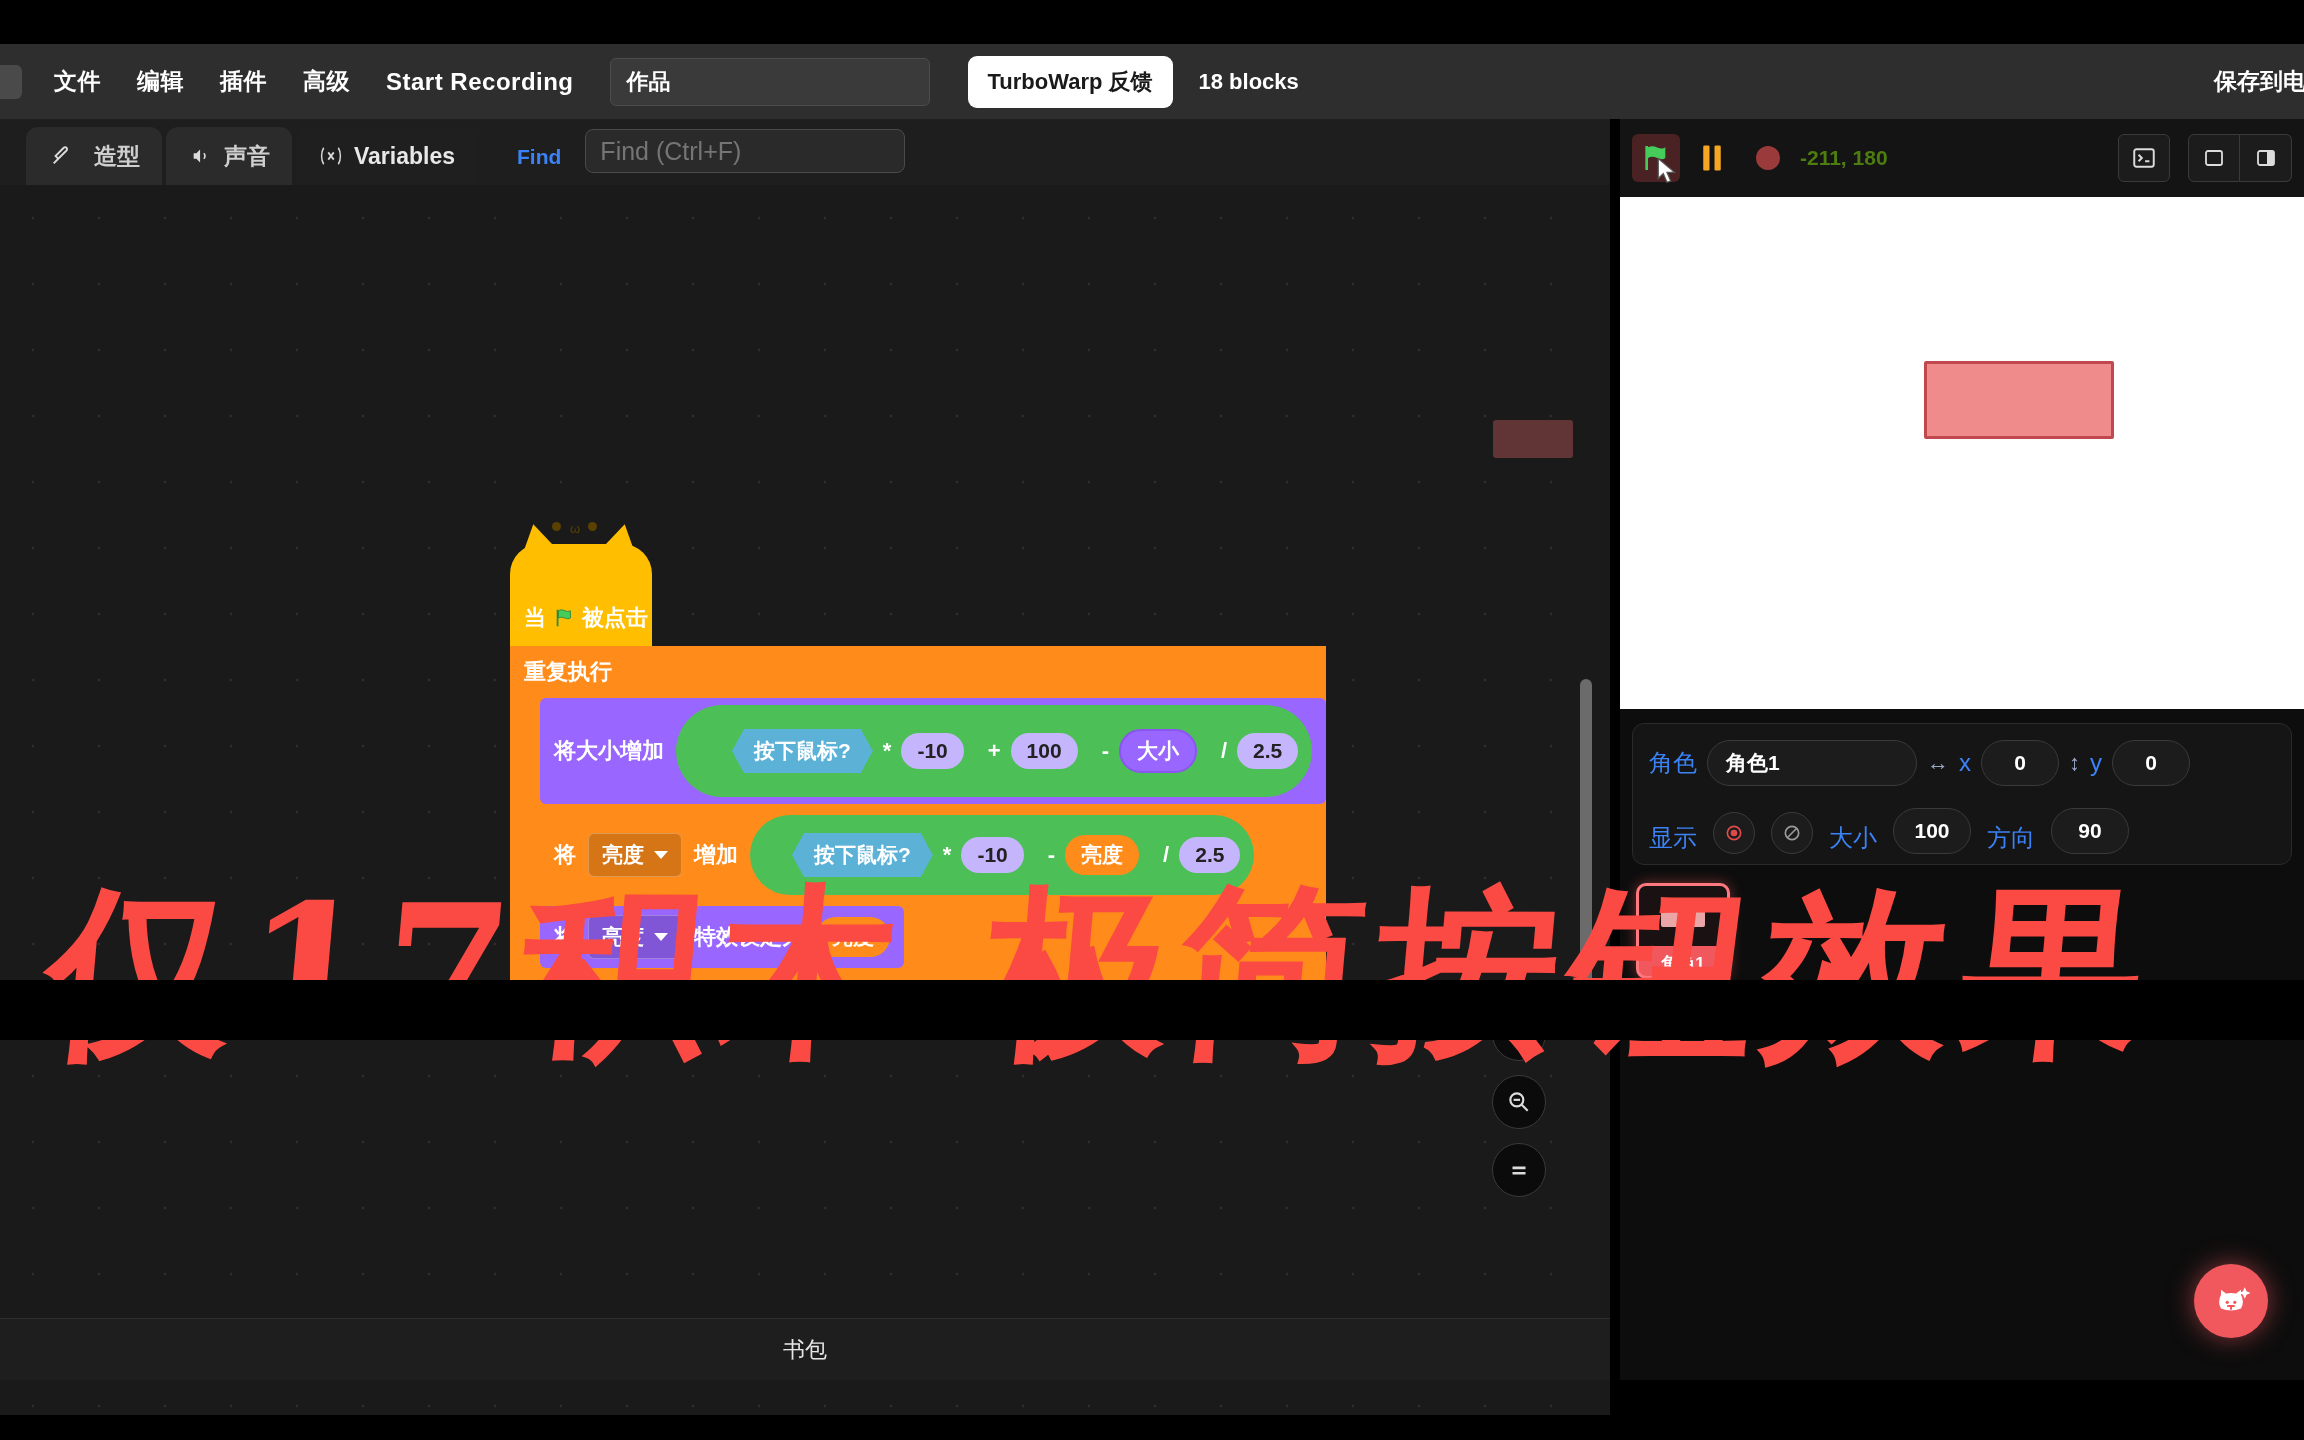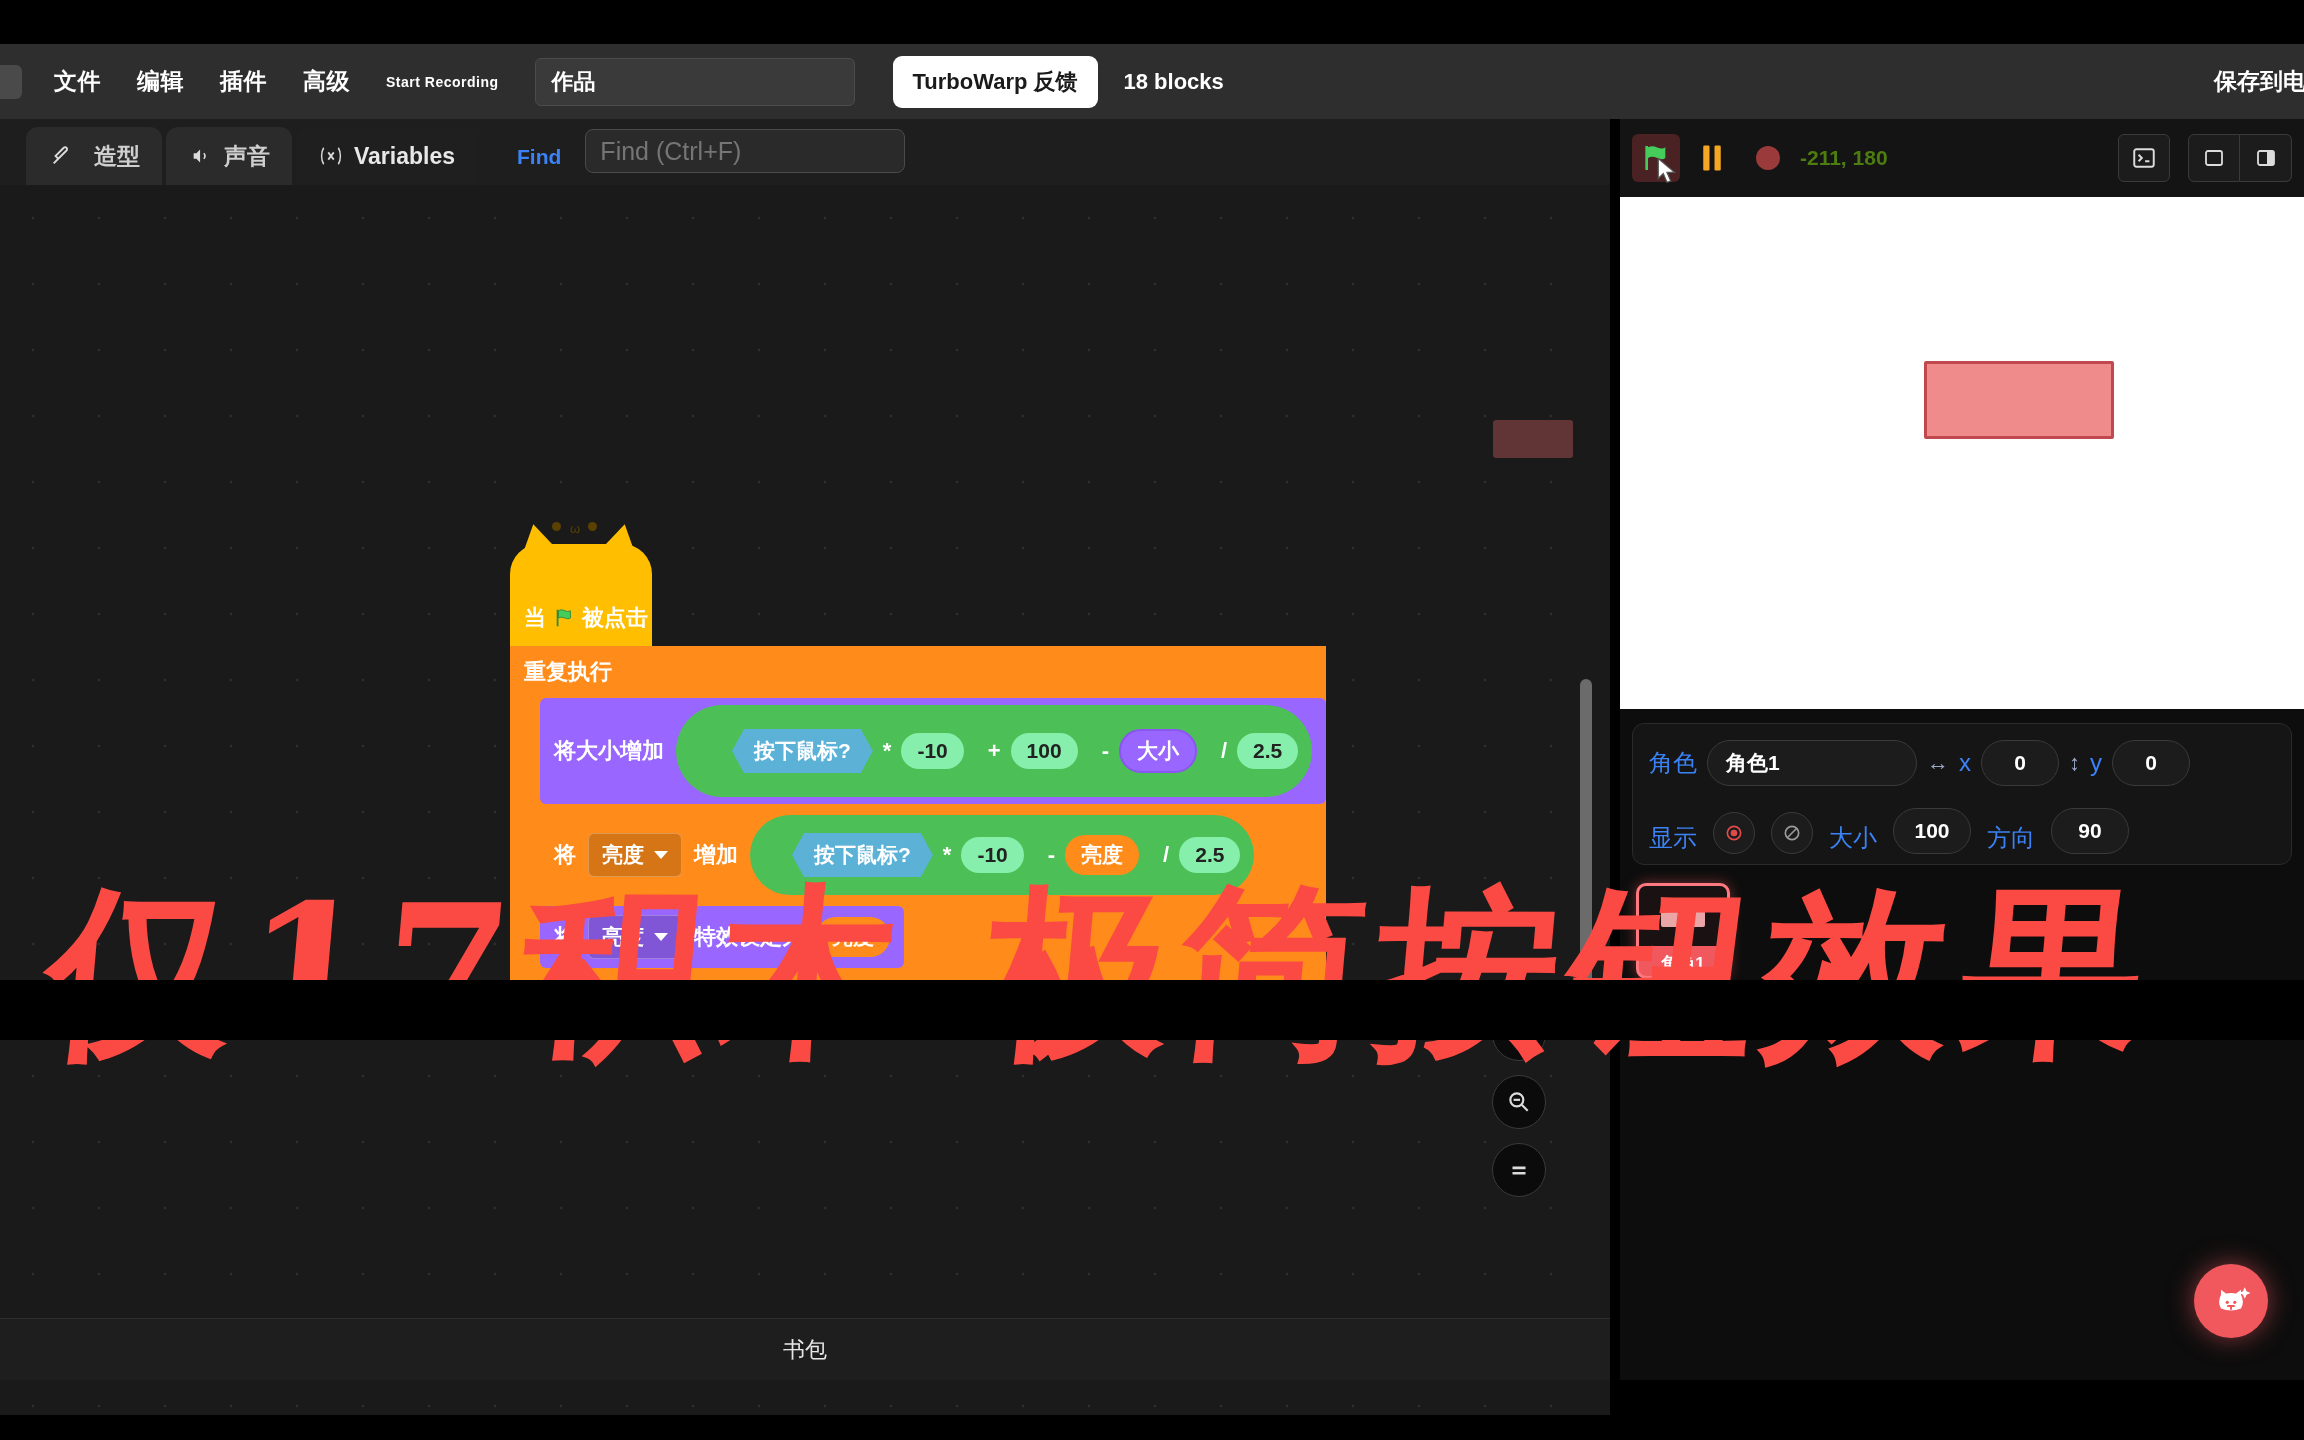--- a/index.html
+++ b/index.html
@@ -22,21 +22,21 @@
   }
   .logo-stub {
     width:34px; height:34px; margin-left:-12px; margin-right:14px;
     border-radius:6px; background:#4a4a4a; flex:none;
   }
   .menu-item {
     color:#ffffff; font-size:23px; font-weight:bold;
     padding:0 18px; white-space:nowrap; cursor:pointer;
     letter-spacing:0.5px;
   }
-  .menu-item.latin { font-size:14px; }
+  .menu-item.latin { font-size:24px; }
   .project-title {
     margin-left:18px; width:320px; height:48px;
     background:#3a3a3a; border:1px solid #4c4c4c; border-radius:6px;
     display:flex; align-items:center; padding:0 16px;
     color:#ffffff; font-size:22px; font-weight:bold;
   }
   .feedback-pill {
     margin-left:38px; background:#ffffff; color:#1a1a1a;
     font-size:22px; font-weight:bold; border-radius:9px;
     padding:11px 20px; white-space:nowrap; cursor:pointer;
@@ -154,21 +154,21 @@
     margin-bottom:4px; width:max-content;
   }
   .blk.purple { background:#9966ff; }
   .blk.orange { background:#ff8c1a; }
 
   .oval {
     display:inline-flex; align-items:center; justify-content:center;
     border-radius:999px; padding:6px 16px;
     font-size:21px; font-weight:bold; white-space:nowrap;
   }
-  .oval.num { background:#86efac; color:#222222; min-width:52px; }
+  .oval.num { background:#c4b5fd; color:#222222; min-width:52px; }
   .oval.var-purple { background:#9966ff; color:#ffffff; border:2px solid #8a55f0; }
   .oval.var-orange { background:#ff8c1a; color:#ffffff; }
   .hexo {
     display:inline-flex; align-items:center; justify-content:center;
     background:#5cb1d6; color:#ffffff; font-size:21px; font-weight:bold;
     padding:8px 22px; white-space:nowrap;
     clip-path: polygon(12px 0, calc(100% - 12px) 0, 100% 50%, calc(100% - 12px) 100%, 12px 100%, 0 50%);
   }
   .op {
     display:inline-flex; align-items:center; gap:10px;

